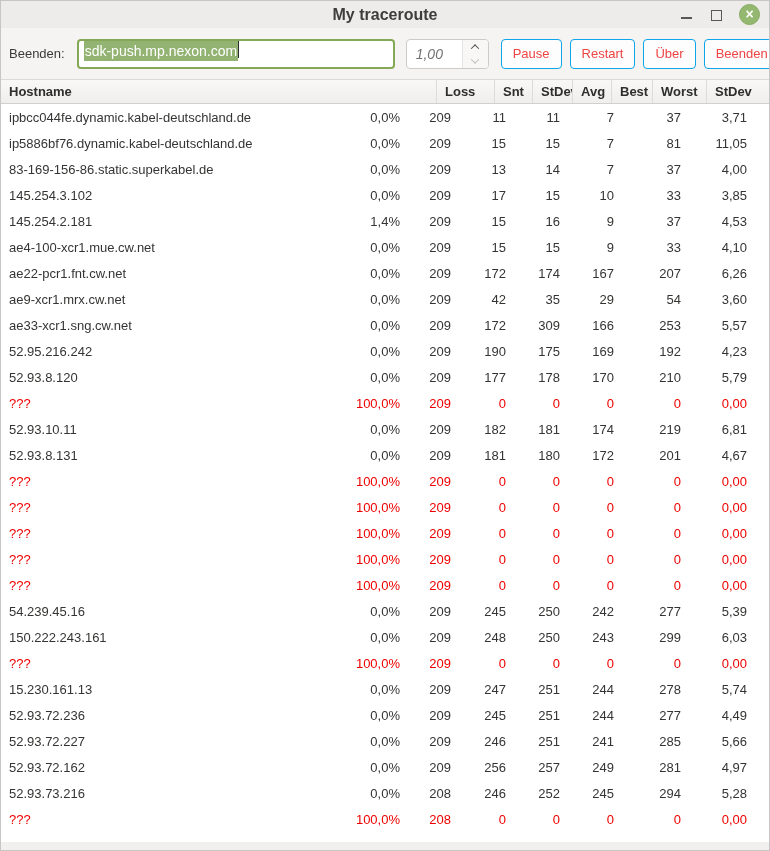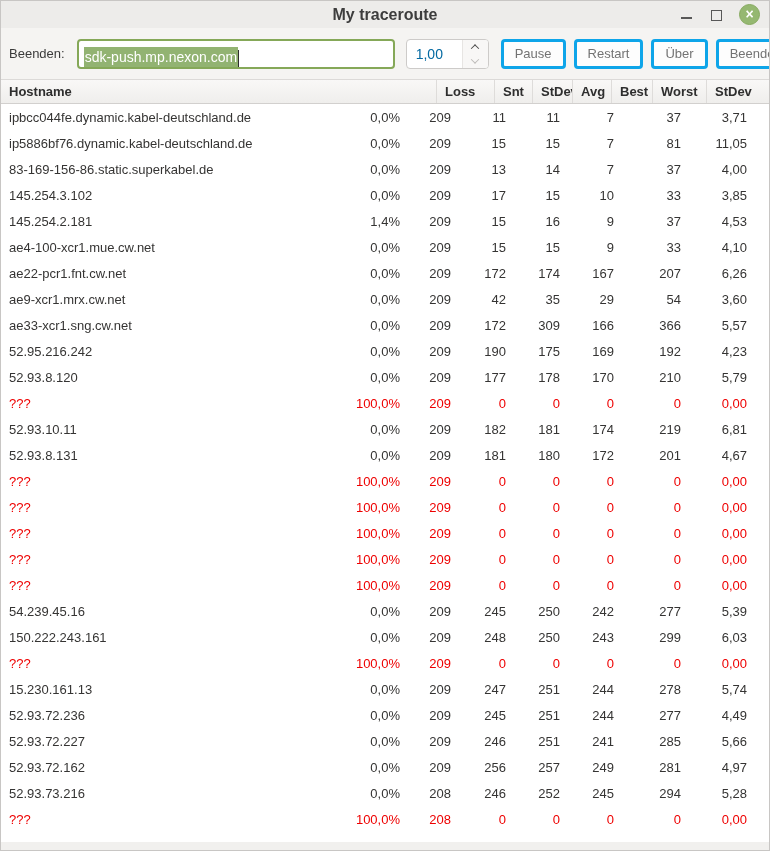--- a/index.html
+++ b/index.html
@@ -50,47 +50,47 @@
     height: 51px; flex: 0 0 51px;
     background: #f5f4f2;
     display: flex; align-items: center;
     padding: 0 8px;
   }
   .hostname-label { font-size: 13px; color: #3a3a3a; margin-right: 12px; white-space: nowrap; }
   .hostname-input {
     flex: 0 0 318px; height: 30px;
     background: #fff;
     border: 2px solid #85a858; border-radius: 4px;
-    display: flex; align-items: flex-end;
+    display: flex; align-items: flex-start;
     padding: 0 5px;
     font-size: 14px; color: #2e2e2e;
     overflow: hidden; white-space: nowrap;
   }
   .selection { background: #92b372; color: #ffffff; padding: 2px 1px; }
   .text-cursor { display: inline-block; width: 1px; height: 17px; background: #2e2e2e; }
 
   .spinner {
     margin-left: 11px;
     width: 83px; height: 30px; flex: 0 0 83px;
     background: #fff; border: 1px solid #cdcbc9; border-radius: 4px;
     display: flex; align-items: stretch; overflow: hidden;
   }
-  .spinner-value { flex: 1; display: flex; align-items: center; padding-left: 9px; font-size: 14px; color: #0369a1; }
+  .spinner-value { flex: 1; display: flex; align-items: center; padding-left: 9px; font-size: 14px; color: #737373; font-style: italic; }
   .spinner-arrows { width: 26px; border-left: 1px solid #e7e5e3; background: #f8f7f6; display: flex; flex-direction: column; }
   .spin-up, .spin-down { flex: 1; display: flex; align-items: center; justify-content: center; }
   .chev { width: 6px; height: 6px; }
   .chev.up { border-left: 1.6px solid #4c4c4c; border-top: 1.6px solid #4c4c4c; transform: rotate(45deg) translate(1px,1px); }
   .chev.down { border-left: 1.6px solid #bdbbb9; border-top: 1.6px solid #bdbbb9; transform: rotate(225deg) translate(1px,1px); }
 
   .btn {
     height: 30px; margin-left: 8px;
-    background: #fdfdfd; border: 3px solid #0ea5e9; border-radius: 4px;
+    background: #fdfdfd; border: 1px solid #0ea5e9; border-radius: 4px;
     display: flex; align-items: center;
     padding: 0 11px;
-    font-size: 13px; color: #737373; white-space: nowrap;
+    font-size: 13px; color: #ef4444; white-space: nowrap;
   }
   .btn.pause { margin-left: 12px; }
 
   
   .grid-cols {
     display: grid;
     grid-template-columns: 1fr 58px 38px 40px 39px 41px 54px 63px;
   }
   .table-header {
     height: 25px; flex: 0 0 25px;
@@ -261,21 +261,21 @@
         <div class="cell worst">54</div>
         <div class="cell stdev">3,60</div>
       </div>
       <div class="row grid-cols">
         <div class="cell host">ae33-xcr1.sng.cw.net</div>
         <div class="cell loss">0,0%</div>
         <div class="cell snt">209</div>
         <div class="cell last">172</div>
         <div class="cell avg">309</div>
         <div class="cell best">166</div>
-        <div class="cell worst">366</div>
+        <div class="cell worst">253</div>
         <div class="cell stdev">5,57</div>
       </div>
       <div class="row grid-cols">
         <div class="cell host">52.95.216.242</div>
         <div class="cell loss">0,0%</div>
         <div class="cell snt">209</div>
         <div class="cell last">190</div>
         <div class="cell avg">175</div>
         <div class="cell best">169</div>
         <div class="cell worst">192</div>

